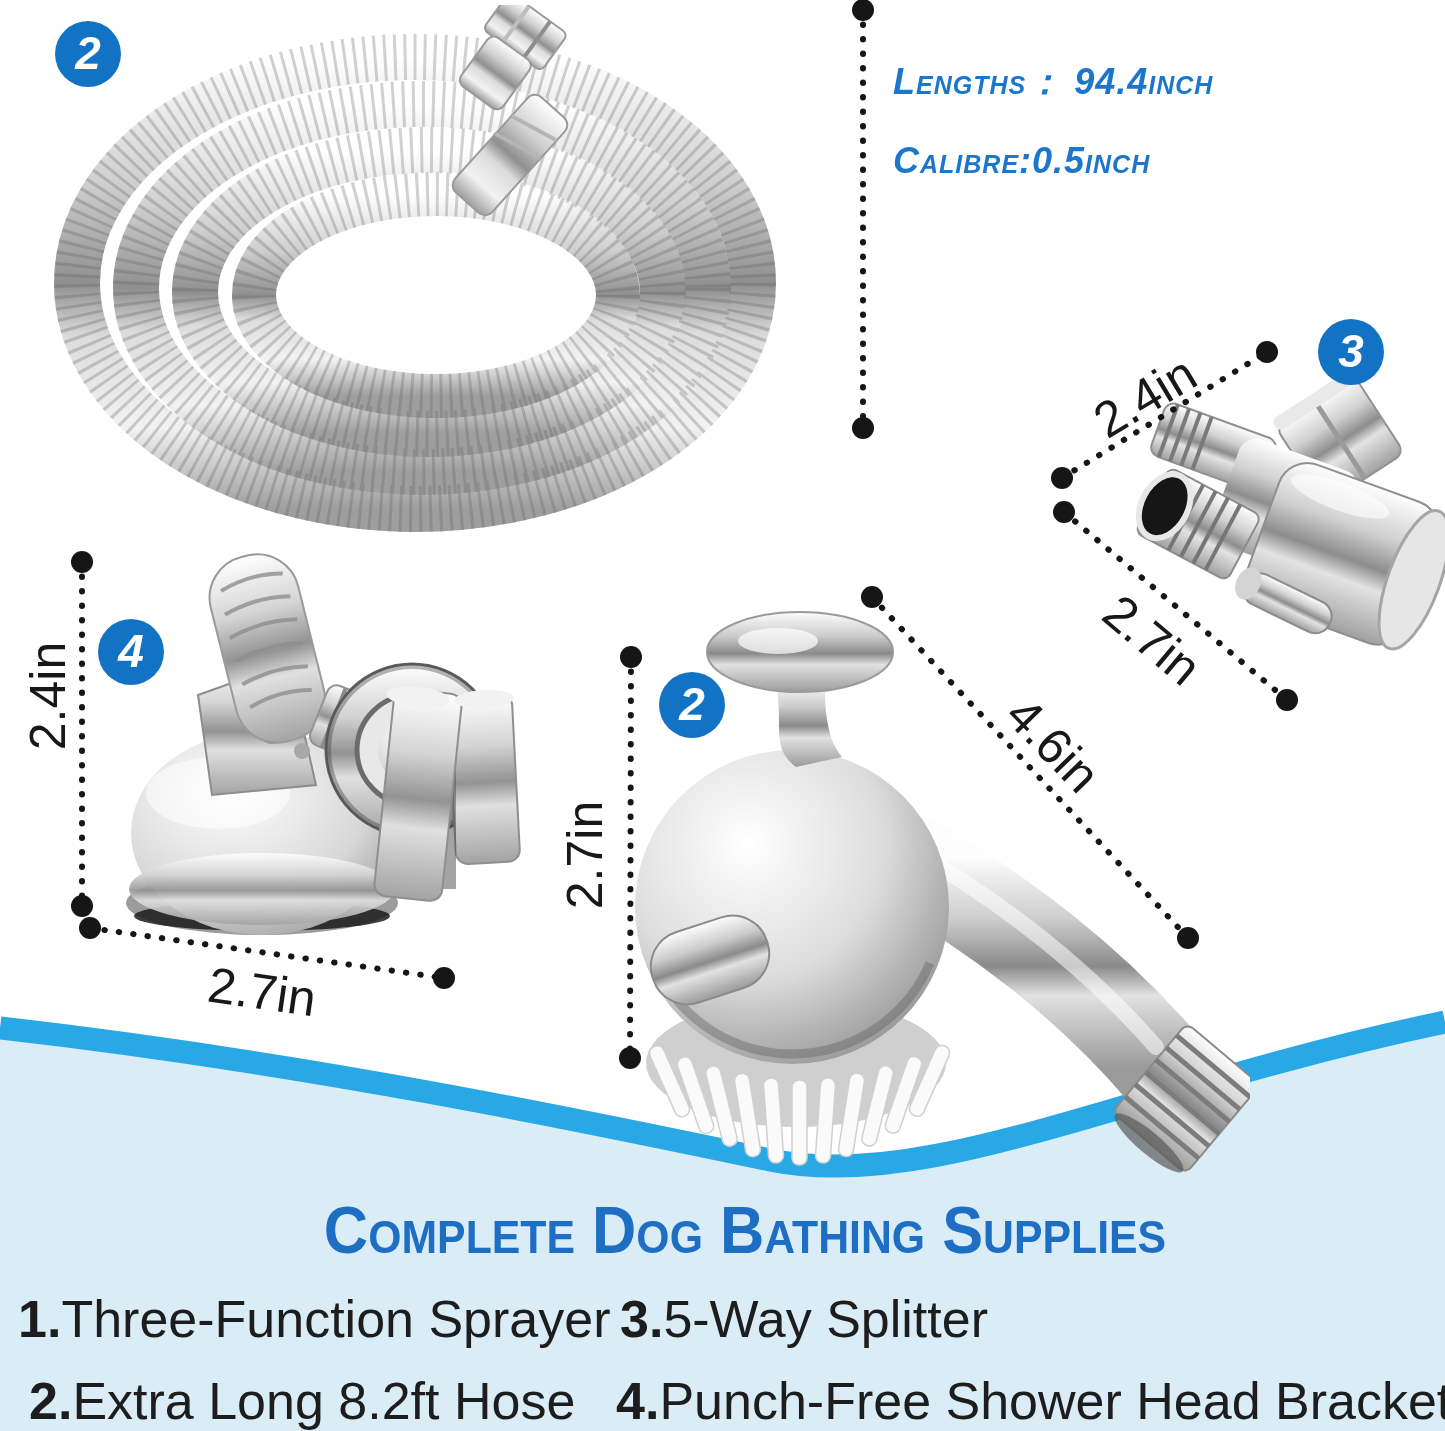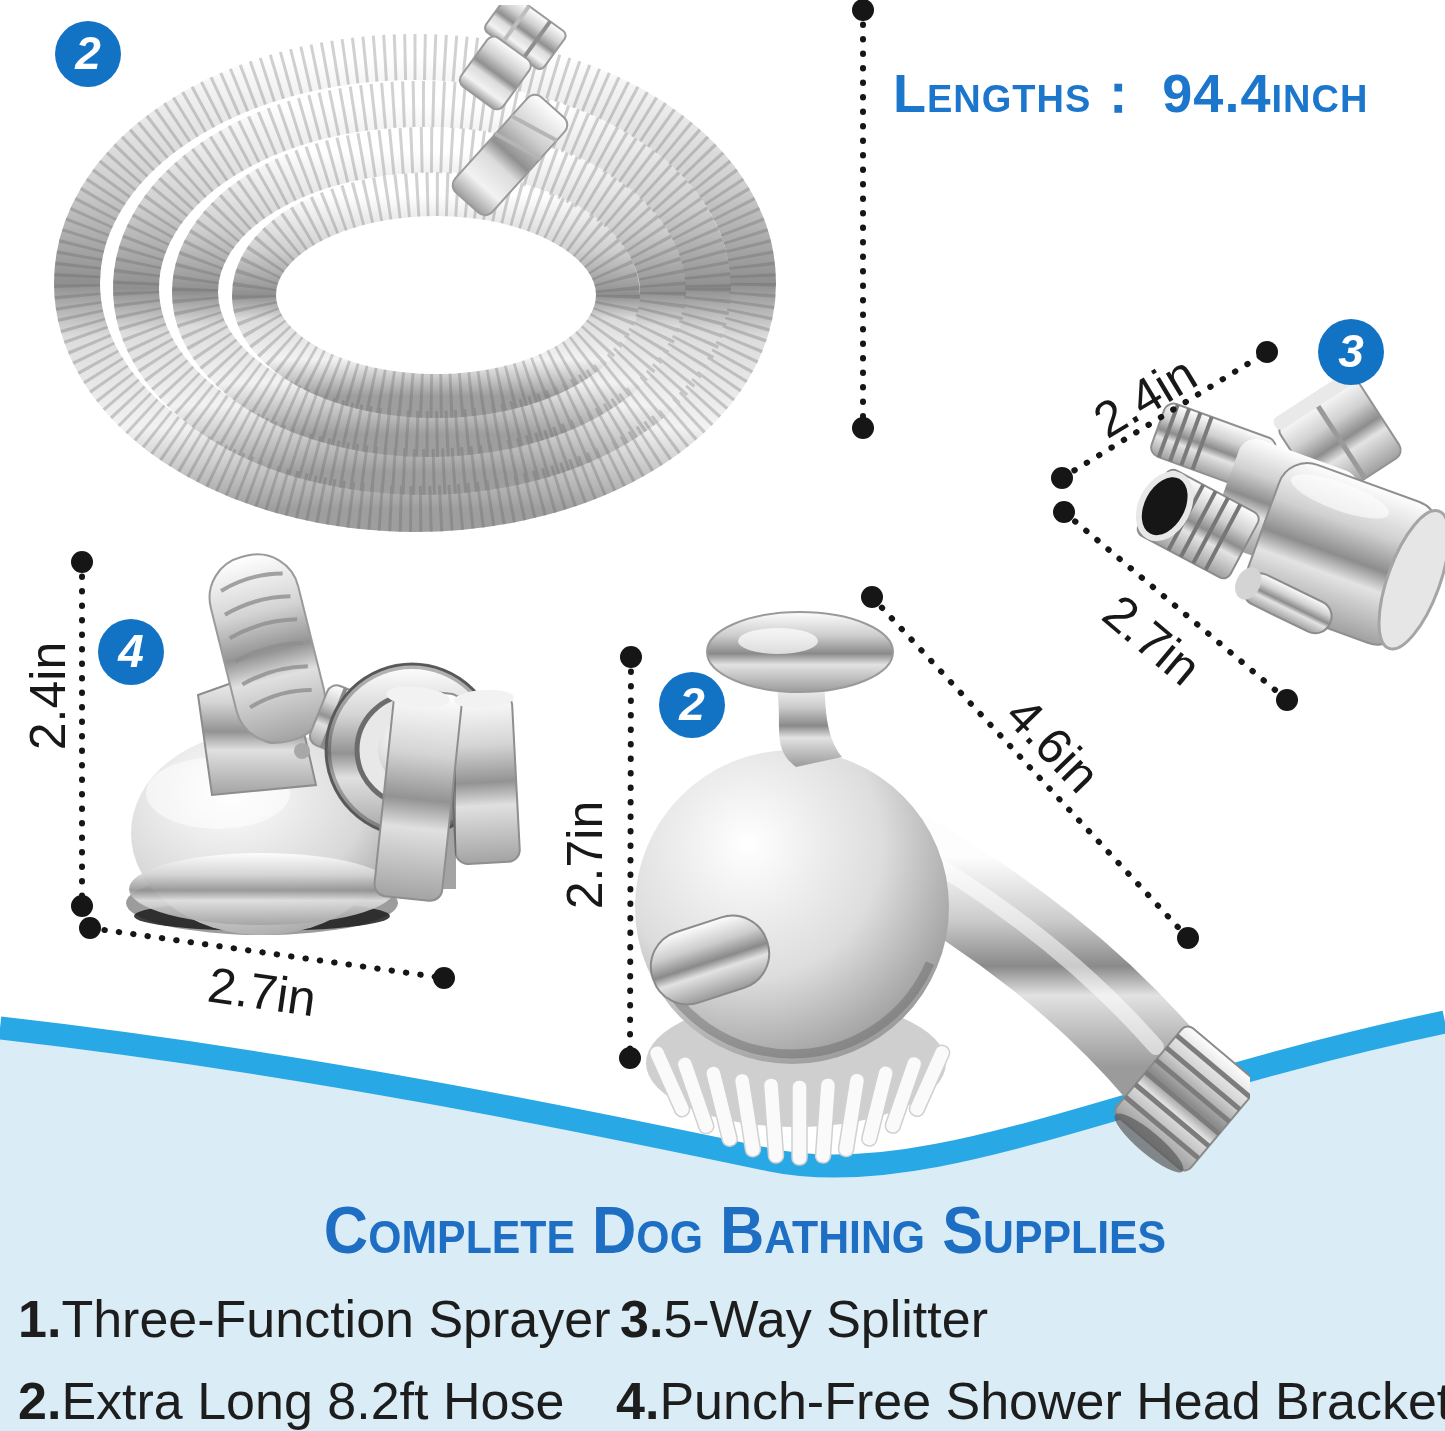--- a/index.html
+++ b/index.html
@@ -5,22 +5,22 @@
   html,body{margin:0;padding:0;background:#fff;}
   #stage{position:relative;width:1445px;height:1431px;background:#ffffff;overflow:hidden;
          font-family:"Liberation Sans", sans-serif;}
   svg{display:block}
   .abs{position:absolute;}
   
   .badge{position:absolute;width:66px;height:66px;border-radius:50%;
          background:var(--badge-blue,#1273c4);color:#fff;display:flex;align-items:center;justify-content:center;
          font-weight:bold;font-style:italic;font-size:46px;line-height:1;padding-bottom:2px;box-sizing:border-box;}
   
-  .spec{position:absolute;left:893px;color:var(--spec-blue,#1b76cc);font-weight:bold;
-        font-variant:small-caps;font-size:54px;letter-spacing:1px;white-space:nowrap;}
+  .spec{position:absolute;left:893px;color:var(--spec-blue,#1b76cc);font-weight:bold;font-style:italic;
+        font-variant:small-caps;font-size:36px;letter-spacing:1px;white-space:nowrap;}
   
   .dim{position:absolute;font-size:50px;color:#181818;white-space:nowrap;
        transform:translate(-50%,-50%) rotate(var(--r,0deg));}
   
   .mline{fill:none;stroke:var(--line-ink,#161616);stroke-width:6;stroke-linecap:round;stroke-dasharray:0.5 14;}
   .mdot{fill:var(--line-ink,#161616);}
   
   .footer-title{position:absolute;left:745px;top:1192px;transform:translateX(-50%) scaleX(.93);
         transform-origin:center top;color:var(--title-blue,#1e6fc3);font-weight:bold;font-variant:small-caps;
         font-size:66px;white-space:nowrap;letter-spacing:0px;}
@@ -292,27 +292,28 @@
   <div class="dim" style="left:262px;top:992px;--r:8deg;">2.7in</div>
   <div class="dim" style="left:585px;top:855px;--r:-90deg;">2.7in</div>
   <div class="dim" style="left:1053px;top:745px;--r:46deg;">4.6in</div>
 
   <div class="badge" style="left:55px;top:21px;">2</div>
   <div class="badge" style="left:1318px;top:319px;">3</div>
   <div class="badge" style="left:98px;top:619px;">4</div>
   <div class="badge" style="left:659px;top:672px;">2</div>
 
   <div class="spec" style="top:58px;">Lengths： 94.4inch</div>
+  <div class="spec" style="top:140px;">Calibre:0.5inch</div>
 
   <div class="footer-title">Complete Dog Bathing Supplies</div>
 
   <div class="list-item" style="left:18px;top:1289px;text-align:right;">
     <span class="num">1.</span><span>Three-Function Sprayer</span>
   </div>
-  <div class="list-item" style="left:18px;top:1371px;">
+  <div class="list-item" style="left:29px;top:1371px;">
     <span class="num">2.</span><span>Extra Long 8.2ft Hose</span>
   </div>
   <div class="list-item" style="left:620px;top:1289px;">
     <span class="num">3.</span><span>5-Way Splitter</span>
   </div>
   <div class="list-item" style="left:616px;top:1371px;">
     <span class="num">4.</span><span>Punch-Free Shower Head Bracket</span>
   </div>
 
 </div>

